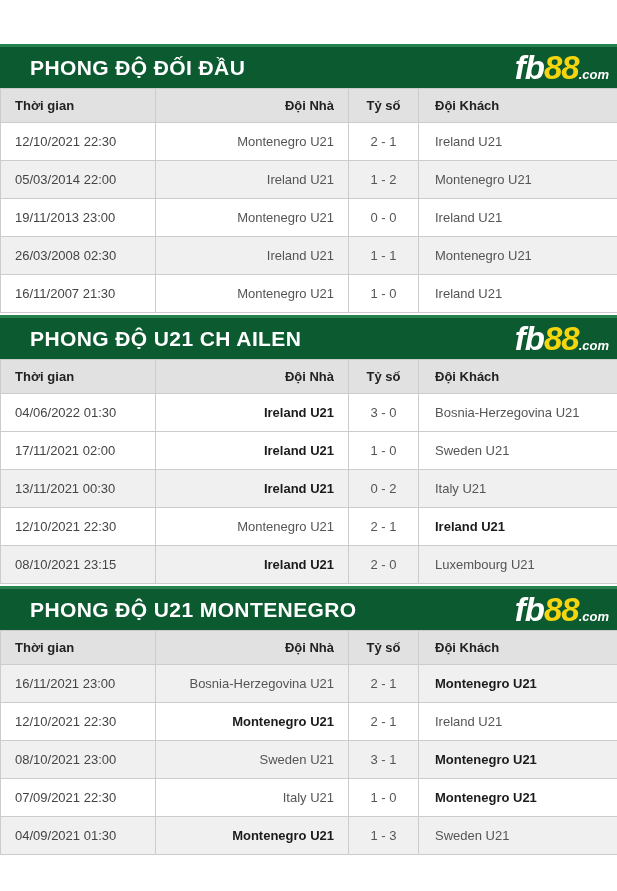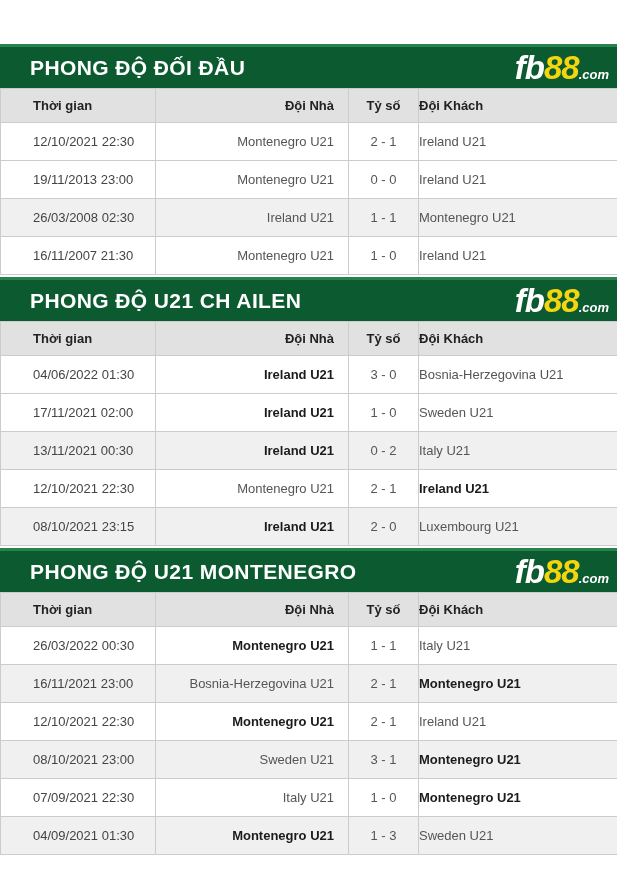--- a/index.html
+++ b/index.html
@@ -57,24 +57,24 @@
   }
   thead th {
     height: 34px;
     background: #e1e1e1;
     color: #222222;
     font-weight: bold;
   }
   tbody td { height: 38px; background: #ffffff; color: #555555; }
   tbody tr.alt td { background: #f0f0f0; }
 
-  .c-time  { text-align: left;  padding-left: 32px; }
+  .c-time  { text-align: left;  padding-left: 14px; }
   .c-home  { text-align: right; padding-right: 14px; }
   .c-score { text-align: center; }
-  .c-away  { text-align: left;  padding-left: 0; }
+  .c-away  { text-align: left;  padding-left: 16px; }
   tbody td.c-time { color: #444444; }
   td.bold { font-weight: bold; color: #1b1b1b; }
 </style>
 </head>
 <body>
 
 <div class="section">
   <div class="band">
     <span class="band-title">PHONG ĐỘ ĐỐI ĐẦU</span>
     <span class="logo"><span class="logo-fb">fb</span><span class="logo-num">88</span><span class="logo-com">.com</span></span>
@@ -94,20 +94,26 @@
         <th class="c-away">Đội Khách</th>
       </tr>
     </thead>
     <tbody>
         <tr>
           <td class="c-time">12/10/2021 22:30</td>
           <td class="c-home">Montenegro U21</td>
           <td class="c-score">2 - 1</td>
           <td class="c-away">Ireland U21</td>
         </tr>
+        <tr class="alt">
+          <td class="c-time">05/03/2014 22:00</td>
+          <td class="c-home">Ireland U21</td>
+          <td class="c-score">1 - 2</td>
+          <td class="c-away">Montenegro U21</td>
+        </tr>
         <tr>
           <td class="c-time">19/11/2013 23:00</td>
           <td class="c-home">Montenegro U21</td>
           <td class="c-score">0 - 0</td>
           <td class="c-away">Ireland U21</td>
         </tr>
         <tr class="alt">
           <td class="c-time">26/03/2008 02:30</td>
           <td class="c-home">Ireland U21</td>
           <td class="c-score">1 - 1</td>
@@ -192,26 +198,20 @@
       </colgroup>
     <thead>
       <tr>
         <th class="c-time">Thời gian</th>
         <th class="c-home">Đội Nhà</th>
         <th class="c-score">Tỷ số</th>
         <th class="c-away">Đội Khách</th>
       </tr>
     </thead>
     <tbody>
-        <tr>
-          <td class="c-time">26/03/2022 00:30</td>
-          <td class="c-home bold">Montenegro U21</td>
-          <td class="c-score">1 - 1</td>
-          <td class="c-away">Italy U21</td>
-        </tr>
         <tr class="alt">
           <td class="c-time">16/11/2021 23:00</td>
           <td class="c-home">Bosnia-Herzegovina U21</td>
           <td class="c-score">2 - 1</td>
           <td class="c-away bold">Montenegro U21</td>
         </tr>
         <tr>
           <td class="c-time">12/10/2021 22:30</td>
           <td class="c-home bold">Montenegro U21</td>
           <td class="c-score">2 - 1</td>

